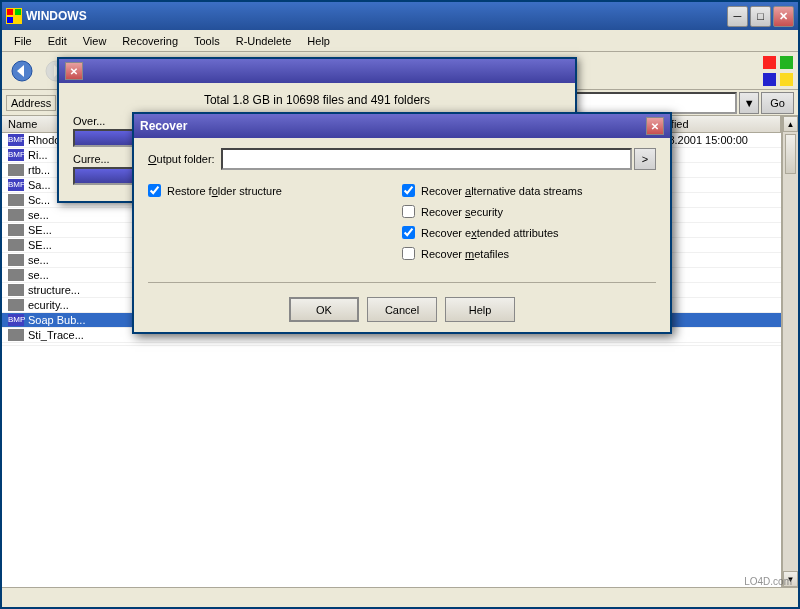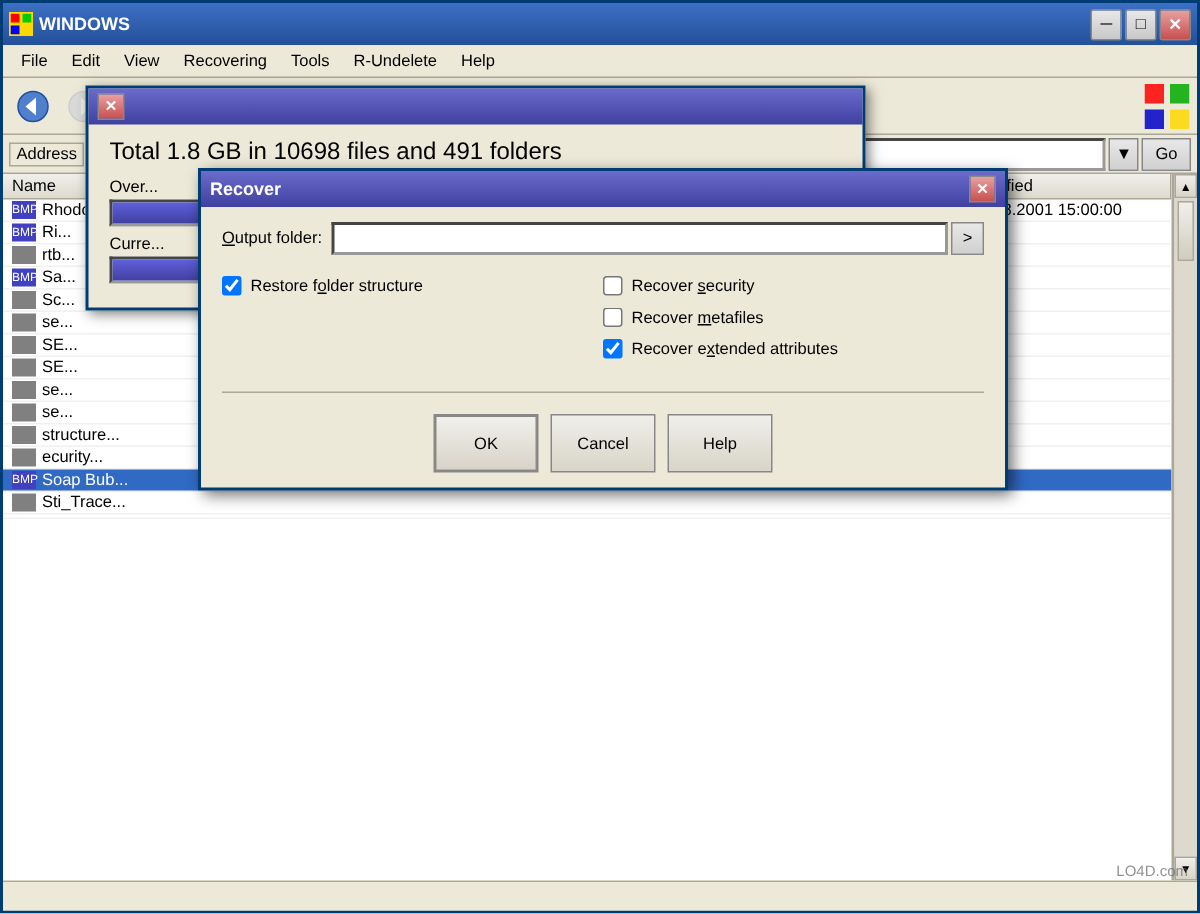--- a/index.html
+++ b/index.html
@@ -289,23 +289,24 @@
       justify-content: center;
       cursor: pointer;
       font-size: 10px;
       font-weight: bold;
       color: white;
     }
     .dialog-content {
       padding: 10px 14px;
     }
     .dialog-info-text {
-      font-size: 16px;
+      font-size: 12px;
       color: #000;
       margin-bottom: 8px;
+      text-align: center;
     }
     .progress-label { font-size: 11px; margin-bottom: 2px; }
     .progress-bar-wrap {
       height: 18px;
       background: white;
       border: 2px inset #999;
       margin-bottom: 6px;
     }
     .progress-bar-fill {
       height: 100%;
@@ -390,21 +391,21 @@
       margin: 6px 14px;
     }
     .dialog-buttons {
       display: flex;
       justify-content: center;
       gap: 8px;
       padding: 8px 14px 10px;
     }
     .dlg-btn {
       min-width: 70px;
-      height: 39px;
+      height: 25px;
       padding: 0 12px;
       background: linear-gradient(to bottom, #F0EFEA, #D8D4C8);
       border: 1px solid #888;
       cursor: pointer;
       font-size: 11px;
       font-family: inherit;
     }
     .dlg-btn.ok-btn { border: 2px solid #888; }
 
     
@@ -710,30 +711,34 @@
 
     <div class="options-area">
       <div class="options-left">
         <div class="checkbox-row">
           <input type="checkbox" checked="" style="">
           <span>Restore f<span class="underline">o</span>lder structure</span>
         </div>
       </div>
       <div class="options-right">
         <div class="checkbox-row">
+          <input type="checkbox" checked="" style="">
+          <span>Recover <span class="underline">a</span>lternative data streams</span>
+        </div>
+        <div class="checkbox-row">
           <input type="checkbox" style="">
           <span>Recover <span class="underline">s</span>ecurity</span>
+        </div>
+        <div class="checkbox-row">
+          <input type="checkbox" checked="" style="">
+          <span>Recover e<span class="underline">x</span>tended attributes</span>
         </div>
         <div class="checkbox-row">
           <input type="checkbox" style="">
           <span>Recover <span class="underline">m</span>etafiles</span>
-        </div>
-        <div class="checkbox-row">
-          <input type="checkbox" checked="" style="">
-          <span>Recover e<span class="underline">x</span>tended attributes</span>
         </div>
       </div>
     </div>
 
     <div class="separator-line"></div>
 
     <div class="dialog-buttons">
       <button class="dlg-btn ok-btn">OK</button>
       <button class="dlg-btn">Cancel</button>
       <button class="dlg-btn">Help</button>

